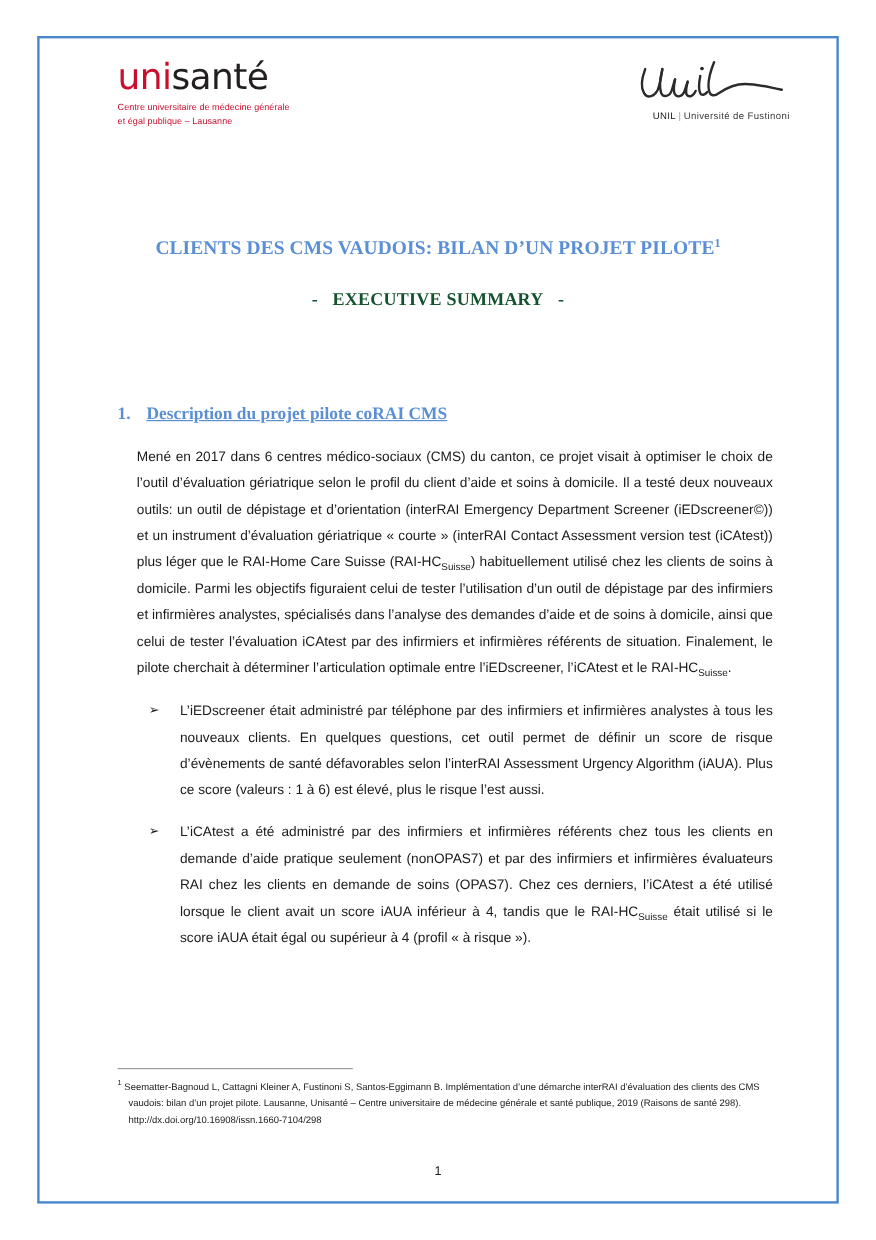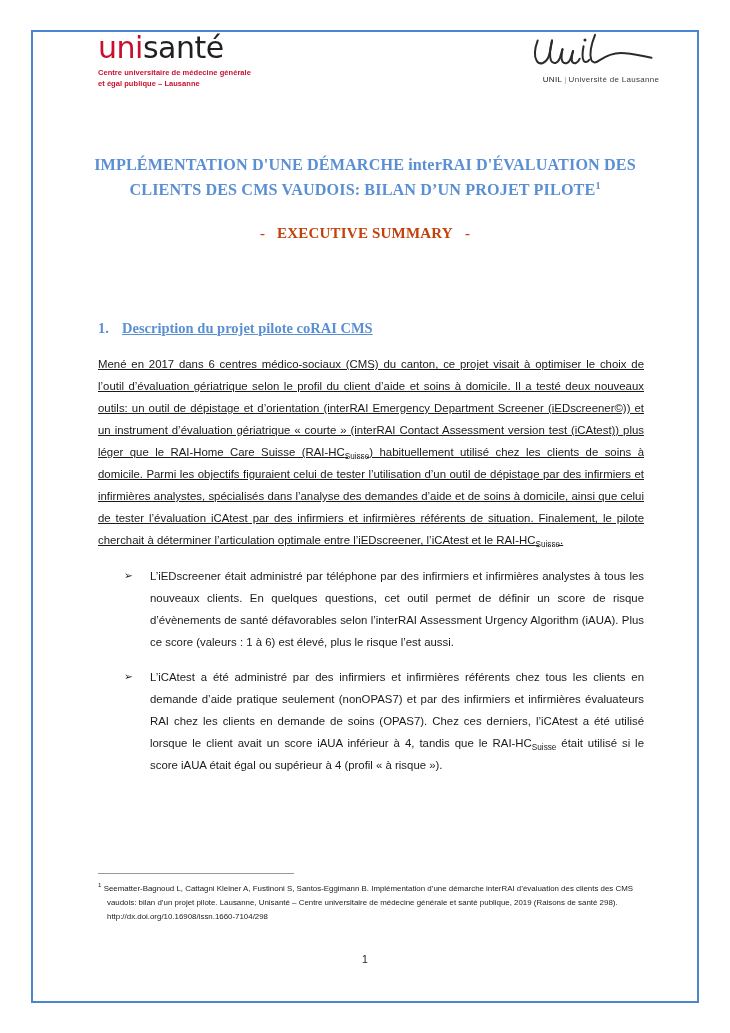--- a/index.html
+++ b/index.html
@@ -26,21 +26,21 @@
     top: 30px;
     width: 668px;
     height: 973px;
     border: 2px solid #4a86d0;
     box-sizing: border-box;
     pointer-events: none;
   }
   .content {
     position: absolute;
     left: 31px;
-    top: 13px;
+    top: 30px;
     width: 668px;
     height: 973px;
     box-sizing: border-box;
     padding: 16px;
   }
 
   
   .header {
     position: absolute;
     left: 0;
@@ -62,21 +62,21 @@
     font-weight: 400;
   }
   .logo-unisante-word .seg-red { color: #c8102e; }
   .logo-unisante-word .seg-dark { color: #231f20; }
   .logo-unisante-tag {
     margin-top: 5px;
     color: #c8102e;
     font-family: "Liberation Sans", sans-serif;
     font-size: 7.5px;
     line-height: 1.45;
-    font-weight: 700;
+    font-weight: 400;
     letter-spacing: 0.05px;
   }
   .logo-unil {
     position: absolute;
     left: 490px;
     top: 18px;
     width: 160px;
     text-align: center;
   }
   .logo-unil-script {
@@ -112,21 +112,21 @@
   .doc-title sup {
     font-size: 0.62em;
     vertical-align: super;
     line-height: 0;
   }
   .doc-subtitle {
     margin-top: 22px;
     font-family: "Liberation Serif", serif;
     font-weight: 700;
     font-size: 15px;
-    color: #c2410c;
+    color: #14532d;
     letter-spacing: 0.2px;
   }
   .doc-subtitle .dash { padding: 0 12px; font-weight: 700; }
 
   
   .section-heading {
     position: absolute;
     left: 67px;
     top: 307px;
     width: 540px;
@@ -142,25 +142,24 @@
   .body-area {
     position: absolute;
     left: 67px;
     top: 340px;
     width: 546px;
     font-family: "Liberation Sans", sans-serif;
     font-size: 11.4px;
     color: #1a1a1a;
   }
   p.para {
-    margin: 0 0 12px 0;
+    margin: 0 0 12px 16px;
     text-align: justify;
     line-height: 1.93;
     text-justify: inter-word;
-    text-decoration: underline;
   }
   p.para.lead { margin-bottom: 14px; }
   p.processus { margin: 0 0 8px 0; line-height: 1.93; text-align: left; }
   sub.sfx {
     font-size: 0.72em;
     vertical-align: sub;
     line-height: 0;
   }
   ul.bullets {
     list-style: none;
@@ -250,29 +249,29 @@
             <path d="M14 10 C11 18, 10 26, 13 31 C16 36, 22 34, 25 28 C27 23, 28 16, 29 10"></path>
             <path d="M29 10 C27 18, 26 26, 28 31 C30 35, 35 34, 37 29 C38 26, 39 22, 40 19"></path>
             <path d="M40 19 C39 24, 38 29, 40 32 C42 35, 46 34, 48 30 C49 27, 50 24, 51 21"></path>
             <path d="M51 21 C50 25, 49 29, 50 32 C52 35, 56 34, 58 29"></path>
             <path d="M62 16 C61 21, 60 27, 62 31 C63 33, 66 33, 68 30"></path>
             <circle cx="63.5" cy="9.5" r="1.6" fill="#2b2b2b" stroke="none"></circle>
             <path d="M74 4 C70 14, 68 24, 70 30 C71 33, 74 34, 78 31 C84 27, 92 23, 101 23 C112 23, 122 26, 133 28"></path>
           </g>
         </svg>
         <div class="logo-unil-text">
-          <span class="bold">UNIL</span><span class="sep">|</span><span>Université de Lausanne</span>
+          <span class="bold">UNIL</span><span class="sep">|</span><span>Université de Fustinoni</span>
         </div>
       </div>
 
     </div>
 
     <div class="title-block">
       <div class="doc-title">
-        <span>IMPLÉMENTATION D'UNE DÉMARCHE interRAI D'ÉVALUATION DES</span><br>
+        <br>
         <span>CLIENTS DES CMS VAUDOIS: BILAN D’UN PROJET PILOTE</span><sup>1</sup>
       </div>
       <div class="doc-subtitle">
         <span class="dash">-</span><span>EXECUTIVE SUMMARY</span><span class="dash">-</span>
       </div>
     </div>
 
     <div class="section-heading">
       <span class="num">1.</span><span>Description du projet pilote coRAI CMS</span>
     </div>

